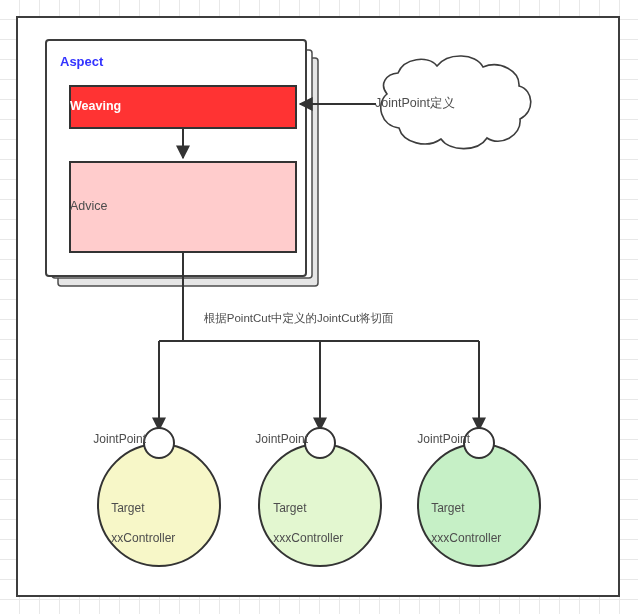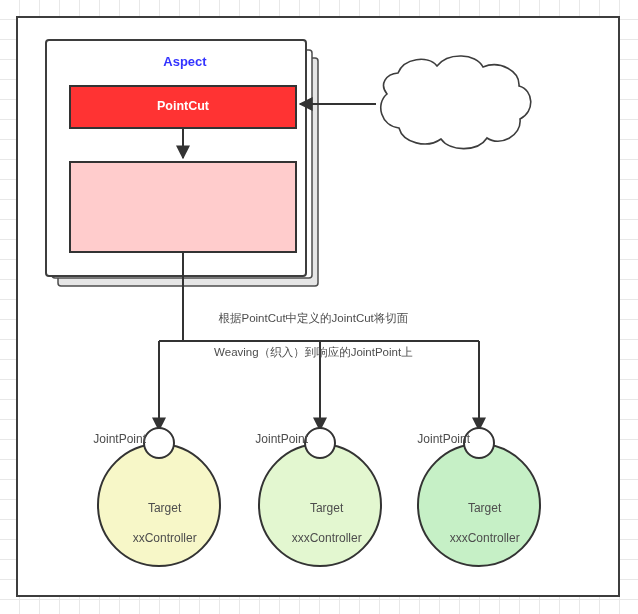--- a/index.html
+++ b/index.html
@@ -29,21 +29,20 @@
     left: 0;
     top: 0;
     width: 638px;
     height: 614px;
   }
   .html-label {
     position: absolute;
     color: #4d4d4d;
     font-size: 12px;
     line-height: 15px;
-    text-align: center;
     white-space: pre;
     pointer-events: none;
   }
   .lbl-aspect {
     left: 60px;
     top: 54px;
     width: 250px;
     color: #3333ff;
     font-size: 13px;
     font-weight: bold;
@@ -67,21 +66,21 @@
     top: 96px;
     width: 128px;
     font-size: 12.5px;
   }
   .lbl-weaving {
     left: 191px;
     top: 293px;
     width: 232px;
     font-size: 11.5px;
     line-height: 17px;
-    text-align: center;
+    text-align: left;
   }
   .lbl-jp-1 { left: 66px;  top: 432px; width: 80px; text-align: right; }
   .lbl-jp-2 { left: 228px; top: 432px; width: 80px; text-align: right; }
   .lbl-jp-3 { left: 390px; top: 432px; width: 80px; text-align: right; }
 
   .lbl-t-1 { left: 98px;  top: 486px; width: 120px; }
   .lbl-t-2 { left: 260px; top: 486px; width: 120px; }
   .lbl-t-3 { left: 418px; top: 486px; width: 120px; }
 </style>
 </head>
@@ -136,27 +135,28 @@
 
     <circle cx="320" cy="505" r="61" fill="#e3f7d0" stroke="#333333" stroke-width="2"></circle>
     <circle cx="320" cy="443" r="15" fill="#ffffff" stroke="#333333" stroke-width="2"></circle>
 
     <circle cx="479" cy="505" r="61" fill="#c6f0c6" stroke="#333333" stroke-width="2"></circle>
     <circle cx="479" cy="443" r="15" fill="#ffffff" stroke="#333333" stroke-width="2"></circle>
   </svg>
 
   <div class="html-label lbl-aspect">Aspect</div>
 
-  <div class="html-label lbl-pointcut">PointCut</div>
+  <div class="html-label lbl-pointcut">Weaving</div>
 
+  <div class="html-label lbl-advice">Advice</div>
 
+  <div class="html-label lbl-cloud">JointPoint定义</div>
 
   <div class="html-label lbl-weaving">
     <span>根据PointCut中定义的JointCut将切面</span><br>
-    <span>Weaving（织入）到响应的JointPoint上</span>
   </div>
 
   <div class="html-label lbl-jp-1">JointPoint</div>
   <div class="html-label lbl-jp-2">JointPoint</div>
   <div class="html-label lbl-jp-3">JointPoint</div>
 
   <div class="html-label lbl-t-1">
     <span>Target</span><br>
     <span>xxController</span>
   </div>

